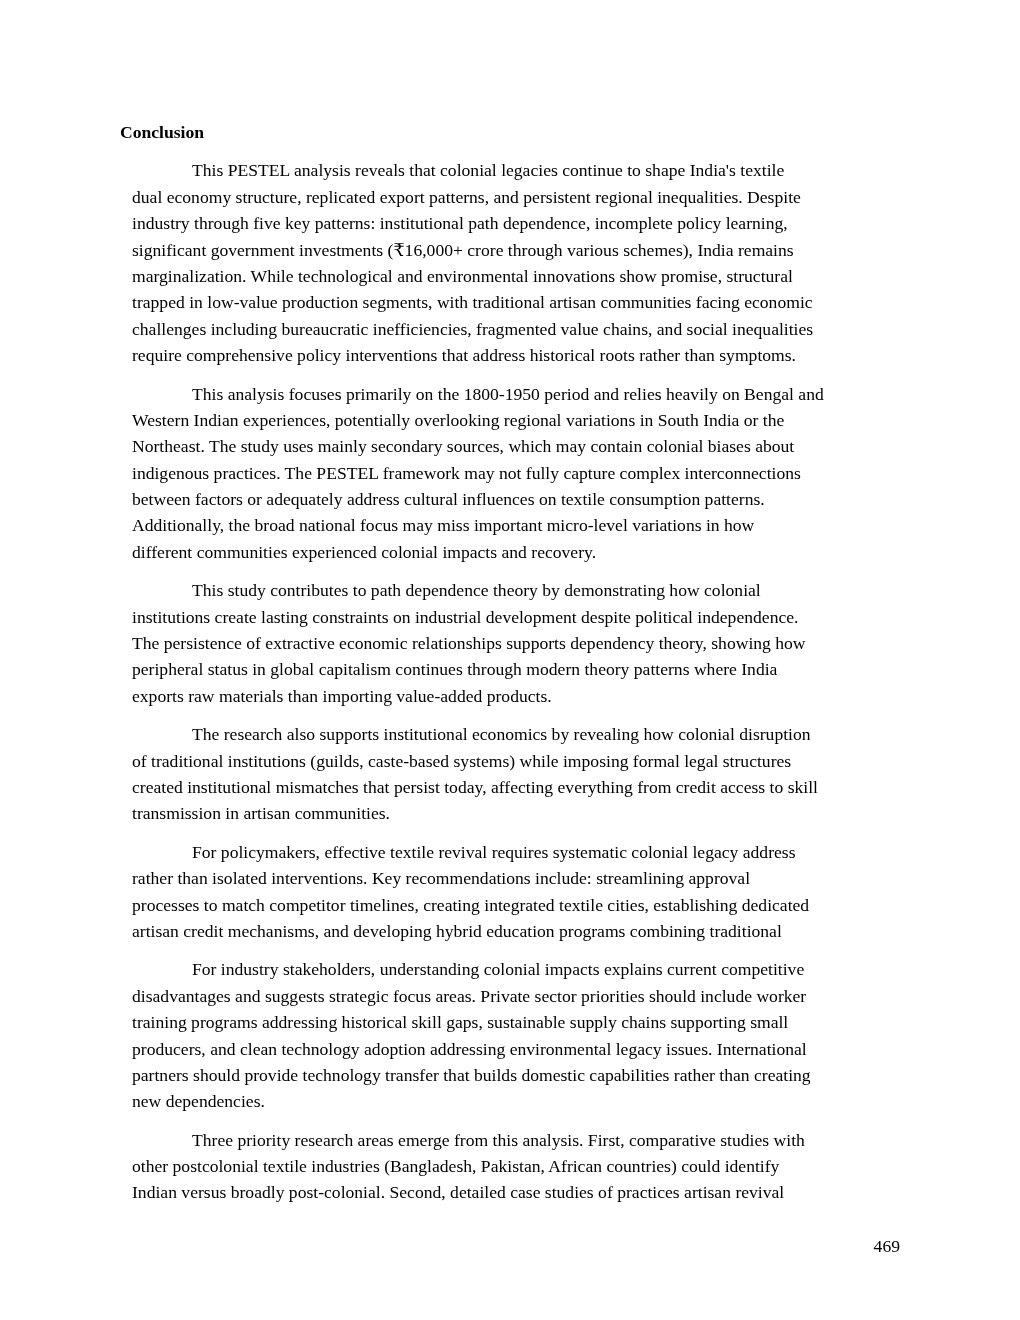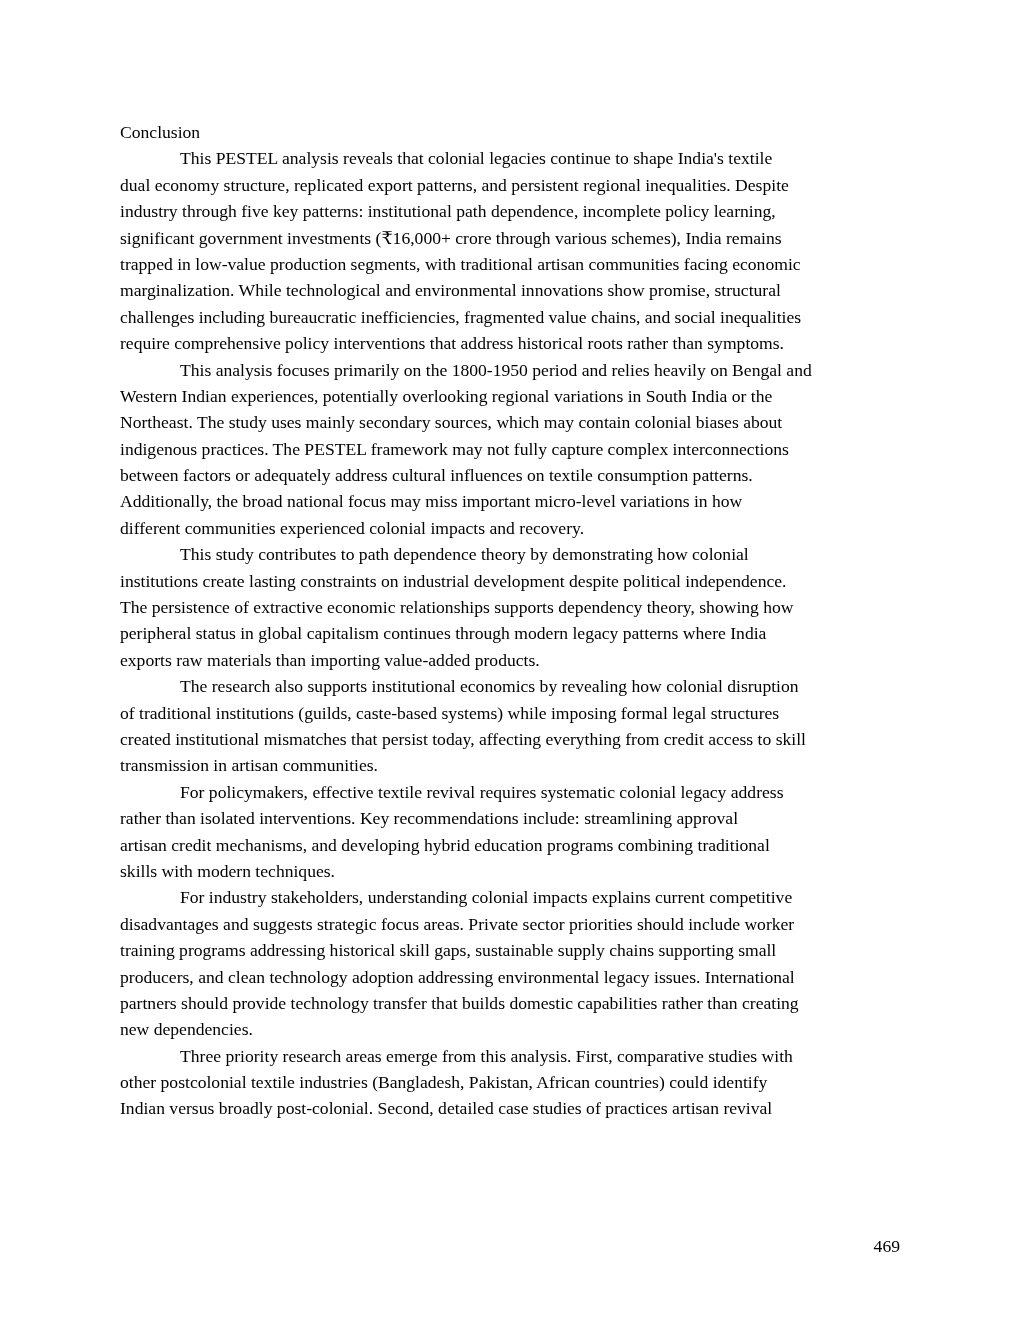--- a/index.html
+++ b/index.html
@@ -23,28 +23,28 @@
     height: 1320px;
     background: #ffffff;
   }
   .content {
     position: absolute;
     left: 120px;
     top: 119px;
     width: 790px;
   }
   .heading {
-    font-weight: normal;
+    font-weight: bold;
     font-size: 17.6px;
     line-height: 26.4px;
     height: 26.4px;
     white-space: nowrap;
   }
   .para {
-    margin: 0;
+    margin: 12px;
   }
   .line {
     display: block;
     font-size: 17.6px;
     line-height: 26.4px;
     height: 26.4px;
     white-space: nowrap;
   }
   .line.indent {
     padding-left: 60px;
@@ -64,56 +64,56 @@
 <div class="page">
   <div class="content">
 
     <div class="heading">Conclusion</div>
 
     <div class="para">
       <span class="line indent">This PESTEL analysis reveals that colonial legacies continue to shape India's textile</span>
       <span class="line">dual economy structure, replicated export patterns, and persistent regional inequalities. Despite</span>
       <span class="line">industry through five key patterns: institutional path dependence, incomplete policy learning,</span>
       <span class="line">significant government investments (₹16,000+ crore through various schemes), India remains</span>
+      <span class="line">marginalization. While technological and environmental innovations show promise, structural</span>
       <span class="line">trapped in low-value production segments, with traditional artisan communities facing economic</span>
-      <span class="line">marginalization. While technological and environmental innovations show promise, structural</span>
       <span class="line">challenges including bureaucratic inefficiencies, fragmented value chains, and social inequalities</span>
       <span class="line">require comprehensive policy interventions that address historical roots rather than symptoms.</span>
     </div>
 
     <div class="para">
       <span class="line indent">This analysis focuses primarily on the 1800-1950 period and relies heavily on Bengal and</span>
       <span class="line">Western Indian experiences, potentially overlooking regional variations in South India or the</span>
       <span class="line">Northeast. The study uses mainly secondary sources, which may contain colonial biases about</span>
       <span class="line">indigenous practices. The PESTEL framework may not fully capture complex interconnections</span>
       <span class="line">between factors or adequately address cultural influences on textile consumption patterns.</span>
       <span class="line">Additionally, the broad national focus may miss important micro-level variations in how</span>
       <span class="line">different communities experienced colonial impacts and recovery.</span>
     </div>
 
     <div class="para">
       <span class="line indent">This study contributes to path dependence theory by demonstrating how colonial</span>
       <span class="line">institutions create lasting constraints on industrial development despite political independence.</span>
       <span class="line">The persistence of extractive economic relationships supports dependency theory, showing how</span>
-      <span class="line">peripheral status in global capitalism continues through modern legacy patterns where India</span>
+      <span class="line">peripheral status in global capitalism continues through modern theory patterns where India</span>
       <span class="line">exports raw materials than importing value-added products.</span>
     </div>
 
     <div class="para">
       <span class="line indent">The research also supports institutional economics by revealing how colonial disruption</span>
       <span class="line">of traditional institutions (guilds, caste-based systems) while imposing formal legal structures</span>
       <span class="line">created institutional mismatches that persist today, affecting everything from credit access to skill</span>
       <span class="line">transmission in artisan communities.</span>
     </div>
 
     <div class="para">
       <span class="line indent">For policymakers, effective textile revival requires systematic colonial legacy address</span>
       <span class="line">rather than isolated interventions. Key recommendations include: streamlining approval</span>
+      <span class="line">processes to match competitor timelines, creating integrated textile cities, establishing dedicated</span>
       <span class="line">artisan credit mechanisms, and developing hybrid education programs combining traditional</span>
-      <span class="line">skills with modern techniques.</span>
     </div>
 
     <div class="para">
       <span class="line indent">For industry stakeholders, understanding colonial impacts explains current competitive</span>
       <span class="line">disadvantages and suggests strategic focus areas. Private sector priorities should include worker</span>
       <span class="line">training programs addressing historical skill gaps, sustainable supply chains supporting small</span>
       <span class="line">producers, and clean technology adoption addressing environmental legacy issues. International</span>
       <span class="line">partners should provide technology transfer that builds domestic capabilities rather than creating</span>
       <span class="line">new dependencies.</span>
     </div>

